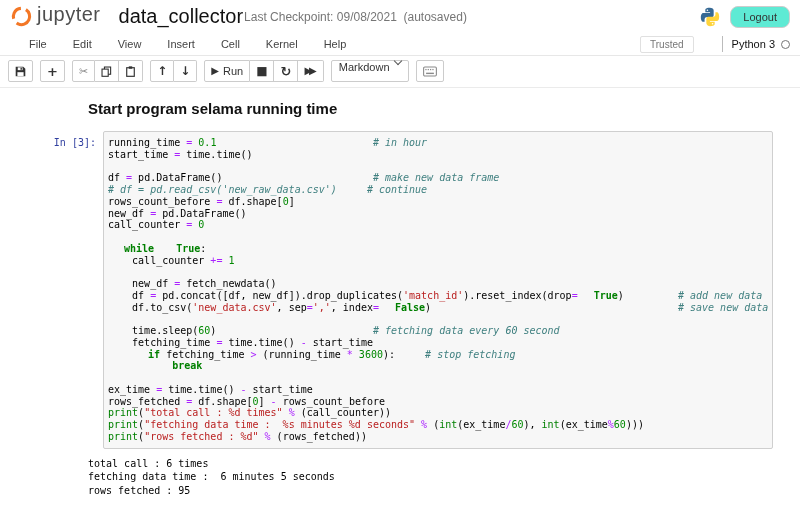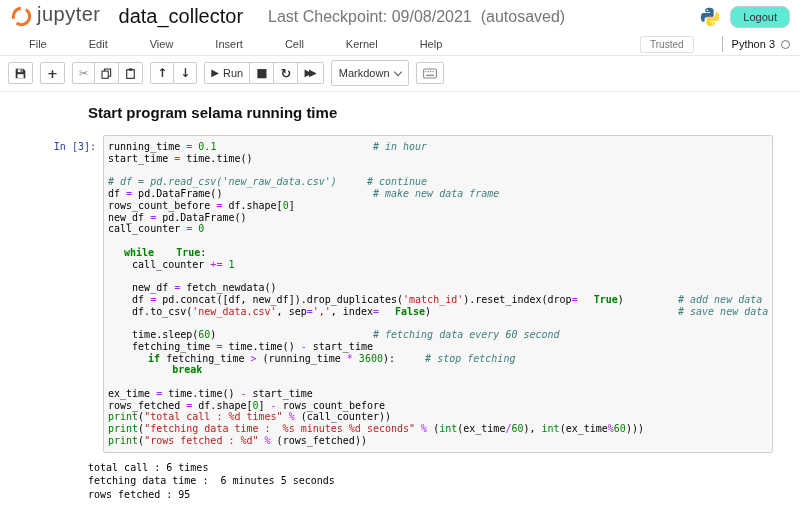--- a/index.html
+++ b/index.html
@@ -8,47 +8,47 @@
     width:800px; height:505px; overflow:hidden;
     background:#fff;
     font-family:"Liberation Sans", sans-serif;
     color:#000;
   }
   
   .header-top { display:flex; align-items:center; height:33px; padding:0 10px 0 10px; background:#fff; }
   .logo { display:flex; align-items:center; gap:4px; cursor:pointer; }
   .logo-text { font-size:20px; color:#4e4e4e; letter-spacing:0.5px; position:relative; top:-2px; }
   .nb-title { margin-left:18px; font-size:20px; color:#111; }
-  .checkpoint { margin-left:25px; font-size:16px; color:#767676; }
+  .checkpoint { margin-left:1px; font-size:12px; color:#767676; }
   .spacer { flex:1; }
   .logout-btn { margin-left:10px; background:#5eead4; border:1px solid #ccc; border-radius:8px;
     font-size:11px; color:#333; padding:4px 12px; cursor:pointer; font-family:inherit; }
   
   .menu-row { display:flex; align-items:center; height:23px; padding:0 10px 0 16px; border-bottom:1px solid #e7e7e7; }
-  .menu-items { display:flex; gap:16px; }
+  .menu-items { display:flex; gap:0; }
   .menu-item { font-size:11px; color:#444; padding:3px 13px; cursor:pointer; }
   .menu-right { margin-left:auto; display:flex; align-items:center;text-align:right; }
   .trusted-badge { font-size:10px; color:#777; border:1px solid #e0e0e0; border-radius:2px; padding:2px 9px; background:#fff; }
   .kernel-sep { width:1px; height:16px; background:#bbb; margin:0 9px 0 28px; }
   .kernel-name { font-size:11px; color:#111; margin-right:6px; }
   .kernel-indicator { width:9px; height:9px; border:1.5px solid #757575; border-radius:50%; display:inline-block; }
   
   .toolbar { display:flex; align-items:center; gap:7px; padding:4px 0 5px 8px; border-bottom:1px solid #ebebeb; }
   .btn-group { display:flex; }
   .tb-btn { height:22px; min-width:22px; padding:0 6px; display:flex; align-items:center; justify-content:center;
     background:#fff; border:1px solid #ccc; font-size:11px; color:#333; cursor:pointer; gap:4px; }
   .btn-group .tb-btn + .tb-btn { border-left:none; }
   .btn-group .tb-btn:first-child { border-radius:2px 0 0 2px; }
   .btn-group .tb-btn:last-child { border-radius:0 2px 2px 0; }
   .btn-group .tb-btn:only-child { border-radius:2px; }
   .glyph { font-family:"DejaVu Sans", sans-serif; font-size:11px; line-height:1; color:#333; }
   .glyph.small { font-size:10px; }
   .ff-glyph { letter-spacing:-3px; margin-right:3px; }
   .cell-type-select { height:22px; width:78px; border:1px solid #ccc; border-radius:2px; background:#fff;
-    display:flex; align-items:center; justify-content:space-between; padding:12px 7px; font-size:11px; color:#333; cursor:pointer; }
+    display:flex; align-items:flex-start; justify-content:space-between; padding:0 7px; font-size:11px; color:#333; cursor:pointer; }
   .chevron { width:6px; height:6px; border-right:1.4px solid #555; border-bottom:1.4px solid #555;
     transform:rotate(45deg); margin-top:-3px; }
   
   .notebook { padding-top:12px; }
   .md-heading { margin:0 0 14px 88px; font-size:15px; font-weight:bold; color:#111; cursor:text; }
   .code-cell { display:flex; align-items:flex-start; }
   .prompt { width:79px; flex:0 0 79px; text-align:right; padding:6px 7px 0 0;
     font-family:"DejaVu Sans Mono", monospace; font-size:10px; color:#303F9F; white-space:nowrap;margin-left:24px; }
   .input-area { flex:1; margin-right:27px; background:#f7f7f7; border:1px solid #cfcfcf; border-radius:2px;
     padding:5px 4px; cursor:text; }
@@ -187,22 +187,22 @@
     <h3 class="md-heading">Start program selama running time</h3>
   </div>
 
   <div class="code-cell">
     <div class="prompt">In [3]:</div>
     <div class="input-area">
       <div class="code" id="code-lines">
           <div class="cm-line"><span class="tok-p">running_time </span><span class="tok-o">=</span><span class="tok-p"> </span><span class="tok-n">0.1</span><span class="tok-p">                          </span><span class="tok-c"># in hour</span></div>
           <div class="cm-line"><span class="tok-p">start_time </span><span class="tok-o">=</span><span class="tok-p"> time.time()</span></div>
           <div class="cm-line">&nbsp;</div>
+          <div class="cm-line"><span class="tok-p">df </span><span class="tok-o">=</span><span class="tok-p"> pd.DataFrame()</span><span class="tok-p">                         </span><span class="tok-c"># make new data frame</span></div>
           <div class="cm-line"><span class="tok-c"># df = pd.read_csv('new_raw_data.csv')</span><span class="tok-p">     </span><span class="tok-c"># continue</span></div>
-          <div class="cm-line"><span class="tok-p">df </span><span class="tok-o">=</span><span class="tok-p"> pd.DataFrame()</span><span class="tok-p">                         </span><span class="tok-c"># make new data frame</span></div>
           <div class="cm-line"><span class="tok-p">rows_count_before </span><span class="tok-o">=</span><span class="tok-p"> df.shape[</span><span class="tok-n">0</span><span class="tok-p">]</span></div>
           <div class="cm-line"><span class="tok-p">new_df </span><span class="tok-o">=</span><span class="tok-p"> pd.DataFrame()</span></div>
           <div class="cm-line"><span class="tok-p">call_counter </span><span class="tok-o">=</span><span class="tok-p"> </span><span class="tok-n">0</span></div>
           <div class="cm-line">&nbsp;</div>
           <div class="cm-line"><span class="tok-k">while</span><span class="tok-p"> </span><span class="tok-k">True</span><span class="tok-p">:</span></div>
           <div class="cm-line"><span class="tok-p">    call_counter </span><span class="tok-o">+=</span><span class="tok-p"> </span><span class="tok-n">1</span></div>
           <div class="cm-line">&nbsp;</div>
           <div class="cm-line"><span class="tok-p">    new_df </span><span class="tok-o">=</span><span class="tok-p"> fetch_newdata()</span></div>
           <div class="cm-line"><span class="tok-p">    df </span><span class="tok-o">=</span><span class="tok-p"> pd.concat([df, new_df]).drop_duplicates(</span><span class="tok-s">'match_id'</span><span class="tok-p">).reset_index(drop</span><span class="tok-o">=</span><span class="tok-k">True</span><span class="tok-p">)</span><span class="tok-p">         </span><span class="tok-c"># add new data</span></div>
           <div class="cm-line"><span class="tok-p">    df.to_csv(</span><span class="tok-s">'new_data.csv'</span><span class="tok-p">, sep</span><span class="tok-o">=</span><span class="tok-s">','</span><span class="tok-p">, index</span><span class="tok-o">=</span><span class="tok-k">False</span><span class="tok-p">)</span><span class="tok-p">                                         </span><span class="tok-c"># save new data</span></div>

